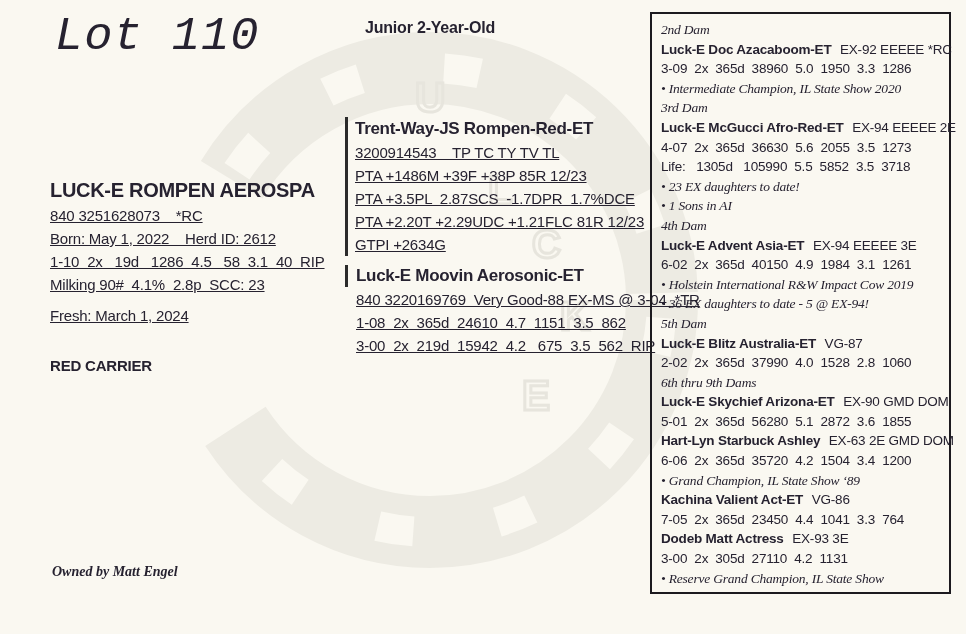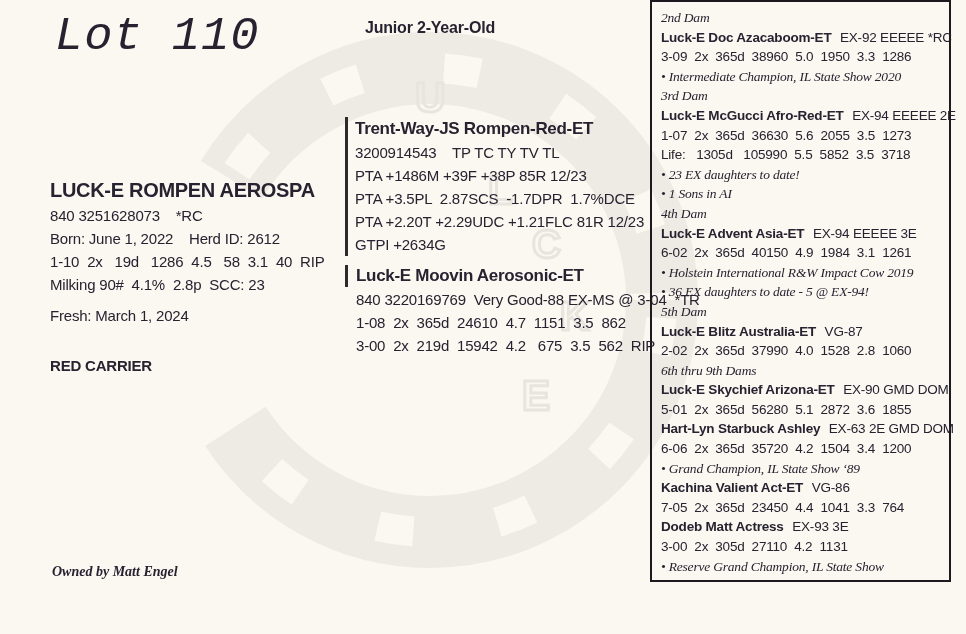--- a/index.html
+++ b/index.html
@@ -15,35 +15,35 @@
   .wm-ring{fill:none;stroke:var(--watermark);stroke-width:72;stroke-dasharray:595 260;}
   .wm-holes{fill:none;stroke:var(--background);stroke-width:30;stroke-dasharray:36 85;stroke-dashoffset:-18;}
   .wm-letter{fill:none;stroke:#e7e5dd;stroke-width:3;font-family:"Liberation Sans",sans-serif;font-weight:bold;}
 
   .lot{position:absolute;left:55px;top:10px;font-family:Liberation Mono, monospace;
        font-style:italic;font-size:47px;letter-spacing:1px;}
   .cls{position:absolute;left:365px;top:19px;font-size:16px;font-weight:bold;letter-spacing:-0.2px;}
 
   .animal{position:absolute;left:50px;top:178px;width:300px;}
   .an-name{font-size:20px;font-weight:bold;letter-spacing:-0.3px;line-height:24px;margin-bottom:2px;}
-  .dline{font-size:15px;line-height:23px;letter-spacing:-0.2px;}
+  .dline{font-size:15px;line-height:23px;letter-spacing:-0.2px;text-decoration:underline;}
   .pre{white-space:pre;}
   .fresh{margin-top:8px;}
   .carrier{margin-top:30px;font-size:15px;font-weight:bold;letter-spacing:-0.2px;}
   .owner{position:absolute;left:52px;top:564px;font-family:"Liberation Serif",serif;
          font-style:italic;font-weight:bold;font-size:14px;}
 
   .mid{position:absolute;left:345px;top:117px;width:330px;}
   .sire{border-left:3px solid var(--bar);padding-left:7px;}
   .blk-title{font-size:17px;font-weight:bold;letter-spacing:-0.3px;line-height:24px;}
   .dam{margin-top:8px;padding-left:11px;}
   .barred{position:relative;}
   .barred::before{content:"";position:absolute;left:-11px;top:1px;width:3px;height:22px;background:var(--bar);}
 
-  .pedbox{position:absolute;left:650px;top:0;width:301px;height:582px;
+  .pedbox{position:absolute;left:650px;top:12px;width:301px;height:582px;
           border:2px solid var(--box_border);padding:6px 6px 8px 9px;background:transparent;}
   .pline{line-height:19.6px;font-size:13.5px;white-space:nowrap;letter-spacing:-0.2px;}
   .pline .nm{font-weight:bold;margin-top:28px;}
   .pline .gr:not(:empty){margin-left:5px;}
   .nm:empty,.gr:empty,.tx:empty{display:none;}
   .t-label,.t-bullet{font-family:"Liberation Serif",serif;font-style:italic;font-size:13.5px;}
   .t-data .tx{white-space:pre;margin-top:36px;}
 </style>
 </head>
 <body>
@@ -61,21 +61,21 @@
         <text x="522" y="410" font-size="42" class="wm-letter">E</text>
       </g>
   </svg>
 
   <div class="lot">Lot 110</div>
   <div class="cls">Junior 2-Year-Old</div>
 
   <section class="animal">
     <h1 class="an-name">LUCK-E ROMPEN AEROSPA</h1>
     <div class="dline pre">840 3251628073    *RC</div>
-    <div class="dline pre">Born: June 1, 2022    Herd ID: 2612</div>
+    <div class="dline pre">Born: May 1, 2022    Herd ID: 2612</div>
     <div class="dline pre">1-10  2x   19d   1286  4.5   58  3.1  40  RIP</div>
     <div class="dline pre">Milking 90#  4.1%  2.8p  SCC: 23</div>
     <div class="dline fresh">Fresh: March 1, 2024</div>
     <div class="carrier">RED CARRIER</div>
   </section>
 
   <div class="owner">Owned by Matt Engel</div>
 
   <section class="mid">
     <div class="sire">
@@ -141,21 +141,21 @@
 
         <div class="pline t-name">
           <b class="nm">Luck-E McGucci Afro-Red-ET</b>
           <span class="gr">EX-94 EEEEE 2E</span>
           
         </div>
 
         <div class="pline t-data">
           
           
-          <span class="tx">1-07  2x  365d  36630  5.6  2055  3.5  1273</span>
+          <span class="tx">4-07  2x  365d  36630  5.6  2055  3.5  1273</span>
         </div>
 
         <div class="pline t-data">
           
           
           <span class="tx">Life:   1305d   105990  5.5  5852  3.5  3718</span>
         </div>
 
         <div class="pline t-bullet">
           

